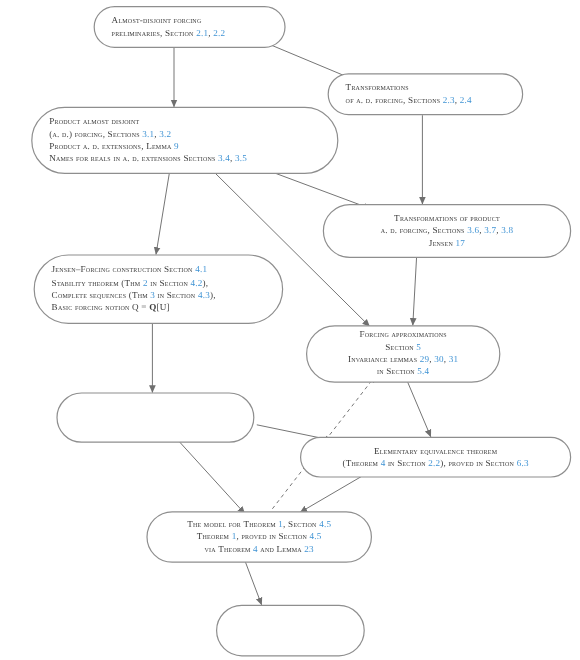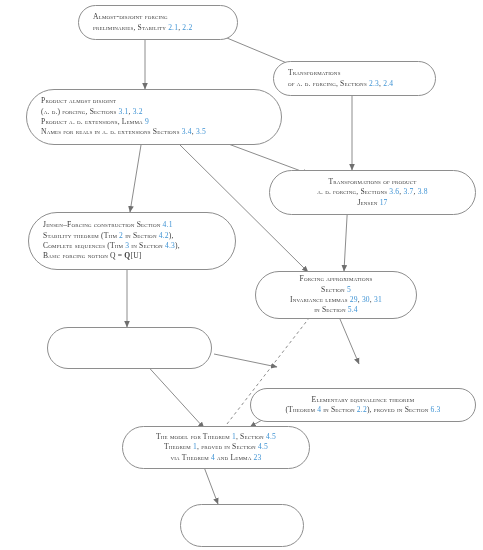--- a/index.html
+++ b/index.html
@@ -42,21 +42,21 @@
       <path d="M214,354 L277,367"></path>
       <path d="M143,361 L204,428"></path>
       <path d="M315,389 L250,427"></path>
       <path d="M204,467 L218,504"></path>
       <path stroke-dasharray="3,3" d="M227,424 L313,313"></path>
     </g>
   </svg>
 
   <div class="node" style="left:78px;top:5px;width:160px;height:35px;">
       <div class="ln l"><span>Almost-disjoint forcing</span></div>
-      <div class="ln l"><span>preliminaries, Stability </span><span class="ref">2.1</span><span>, </span><span class="ref">2.2</span></div>
+      <div class="ln l"><span>preliminaries, Section </span><span class="ref">2.1</span><span>, </span><span class="ref">2.2</span></div>
     </div>
   <div class="node" style="left:273px;top:61px;width:163px;height:35px;justify-content:center;">
       <div class="ln l"><span>Transformations</span></div>
       <div class="ln l"><span>of a. d. forcing, Sections </span><span class="ref">2.3</span><span>, </span><span class="ref">2.4</span></div>
     </div>
   <div class="node" style="left:26px;top:89px;width:256px;height:56px;">
       <div class="ln l"><span>Product almost disjoint</span></div>
       <div class="ln l"><span>(a. d.) forcing, Sections </span><span class="ref">3.1</span><span>, </span><span class="ref">3.2</span></div>
       <div class="ln l"><span>Product a. d. extensions, Lemma </span><span class="ref">9</span></div>
       <div class="ln l"><span>Names for reals in a. d. extensions Sections </span><span class="ref">3.4</span><span>, </span><span class="ref">3.5</span></div>
@@ -72,21 +72,21 @@
       <div class="ln l"><span>Complete sequences (Thm </span><span class="ref">3</span><span> in Section </span><span class="ref">4.3</span><span>),</span></div>
       <div class="ln l"><span>Basic forcing notion </span><span class="mi">Q = </span><span class="bq">Q</span><span class="mi">[U]</span></div>
     </div>
   <div class="node" style="left:255px;top:271px;width:162px;height:48px;">
       <div class="ln c"><span>Forcing approximations</span></div>
       <div class="ln c"><span>Section </span><span class="ref">5</span></div>
       <div class="ln c"><span>Invariance lemmas </span><span class="ref">29</span><span>, </span><span class="ref">30</span><span>, </span><span class="ref">31</span></div>
       <div class="ln c"><span>in Section </span><span class="ref">5.4</span></div>
     </div>
   <div class="node" style="left:47px;top:327px;width:165px;height:42px;"></div>
-  <div class="node" style="left:250px;top:364px;width:226px;height:34px;margin-top:24px;">
+  <div class="node" style="left:250px;top:364px;width:226px;height:34px;">
       <div class="ln c"><span>Elementary equivalence theorem</span></div>
       <div class="ln c"><span>(Theorem </span><span class="ref">4</span><span> in Section </span><span class="ref">2.2</span><span>), proved in Section </span><span class="ref">6.3</span></div>
     </div>
   <div class="node" style="left:122px;top:426px;width:188px;height:43px;align-items:center;">
       <div class="ln c"><span>The model for Theorem </span><span class="ref">1</span><span>, Section </span><span class="ref">4.5</span></div>
       <div class="ln c"><span>Theorem </span><span class="ref">1</span><span>, proved in Section </span><span class="ref">4.5</span></div>
       <div class="ln c"><span>via Theorem </span><span class="ref">4</span><span> and Lemma </span><span class="ref">23</span></div>
     </div>
   <div class="node" style="left:180px;top:504px;width:124px;height:43px;"></div>
 

